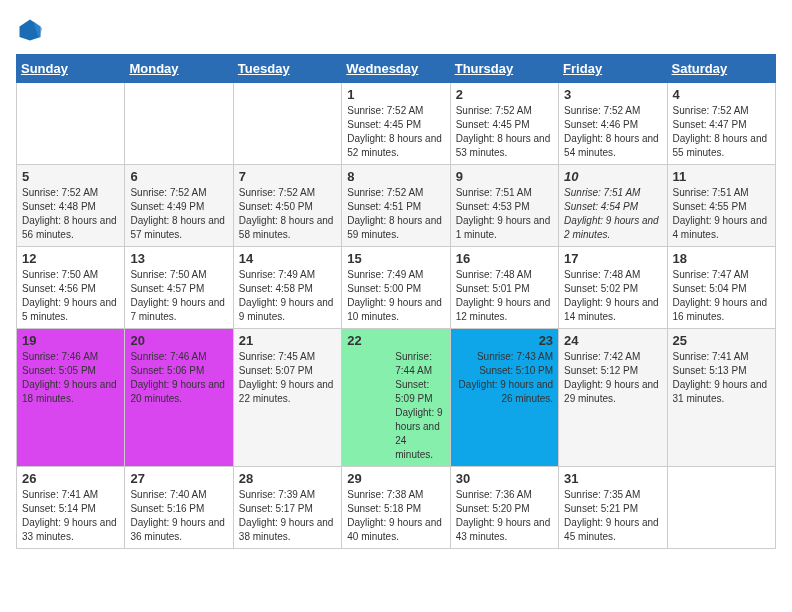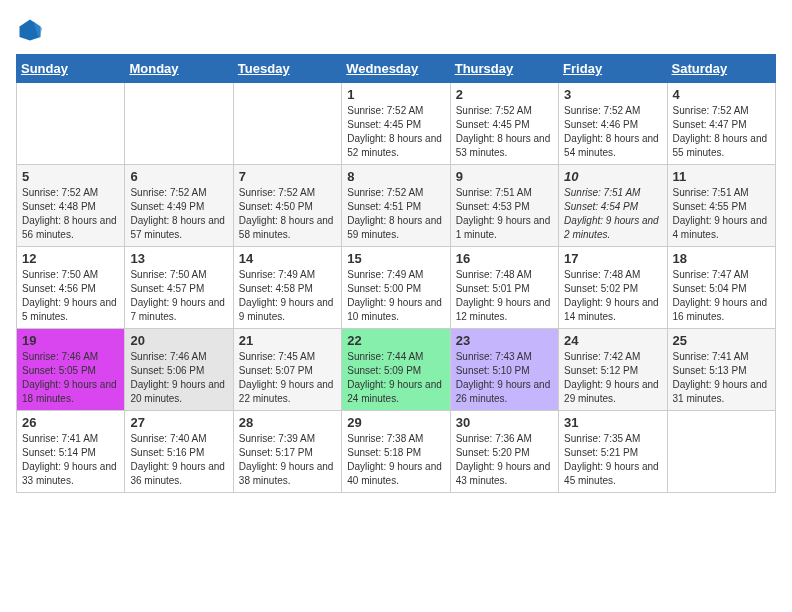--- a/index.html
+++ b/index.html
@@ -237,39 +237,39 @@
 Daylight: 9 hours and 16 minutes.</div>
         </td>
       </tr>
       <tr>
         <td style="background: #d946ef;">
           <span class="day-num">19</span>
           <div class="day-info" style="white-space: pre-line;">Sunrise: 7:46 AM
 Sunset: 5:05 PM
 Daylight: 9 hours and 18 minutes.</div>
         </td>
-        <td style="background: #e5e5e5;">
+        <td style="background: #d946ef;">
           <span class="day-num">20</span>
           <div class="day-info" style="white-space: pre-line;">Sunrise: 7:46 AM
 Sunset: 5:06 PM
 Daylight: 9 hours and 20 minutes.</div>
         </td>
         <td style="background: rgb(245, 245, 245);">
           <span class="day-num">21</span>
           <div class="day-info" style="white-space: pre-line;">Sunrise: 7:45 AM
 Sunset: 5:07 PM
 Daylight: 9 hours and 22 minutes.</div>
         </td>
         <td style="background: #86efac;">
           <span class="day-num">22</span>
-          <div class="day-info" style="white-space: pre-line;">Sunrise: 7:44 AM
+          <div class="day-info" style="white-space: pre-line; margin-left: 48px;">Sunrise: 7:44 AM
 Sunset: 5:09 PM
 Daylight: 9 hours and 24 minutes.</div>
         </td>
-        <td style="background: #c4b5fd;">
+        <td style="background: #0ea5e9; text-align: right;">
           <span class="day-num">23</span>
           <div class="day-info" style="white-space: pre-line;">Sunrise: 7:43 AM
 Sunset: 5:10 PM
 Daylight: 9 hours and 26 minutes.</div>
         </td>
         <td style="background: rgb(245, 245, 245);">
           <span class="day-num">24</span>
           <div class="day-info" style="white-space: pre-line;">Sunrise: 7:42 AM
 Sunset: 5:12 PM
 Daylight: 9 hours and 29 minutes.</div>

